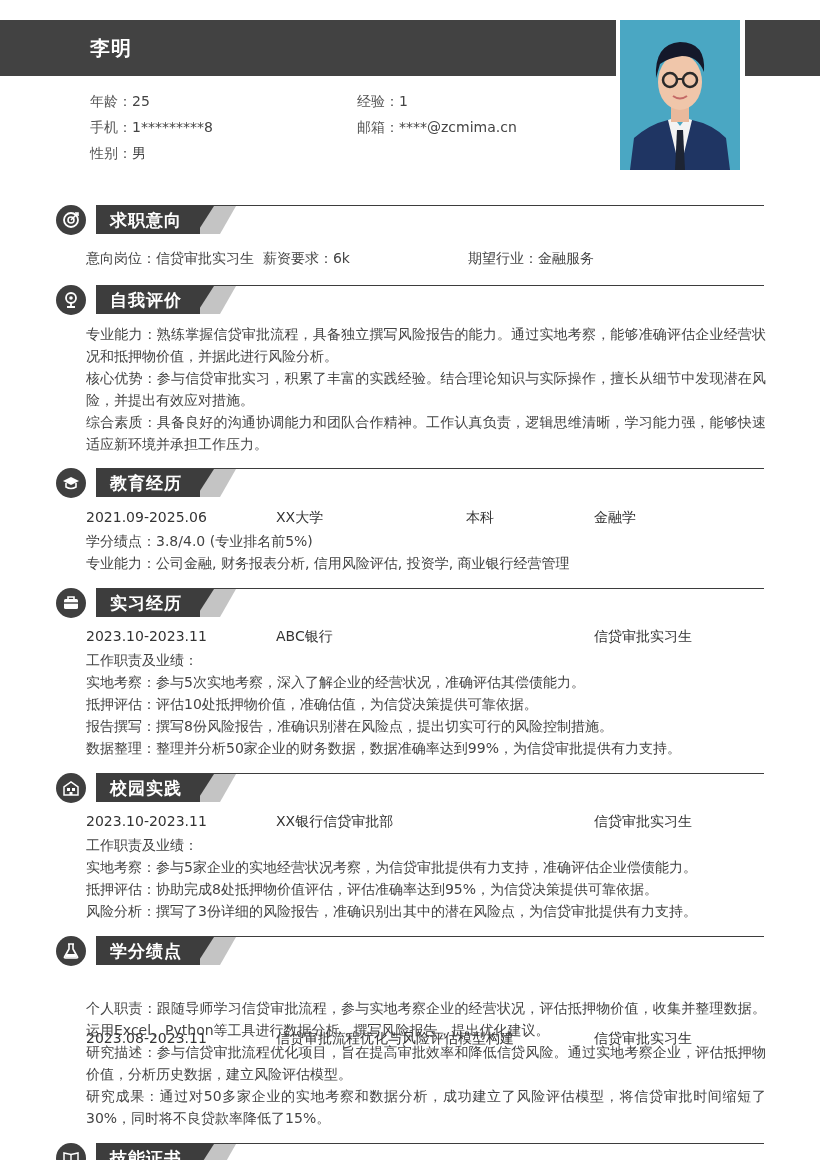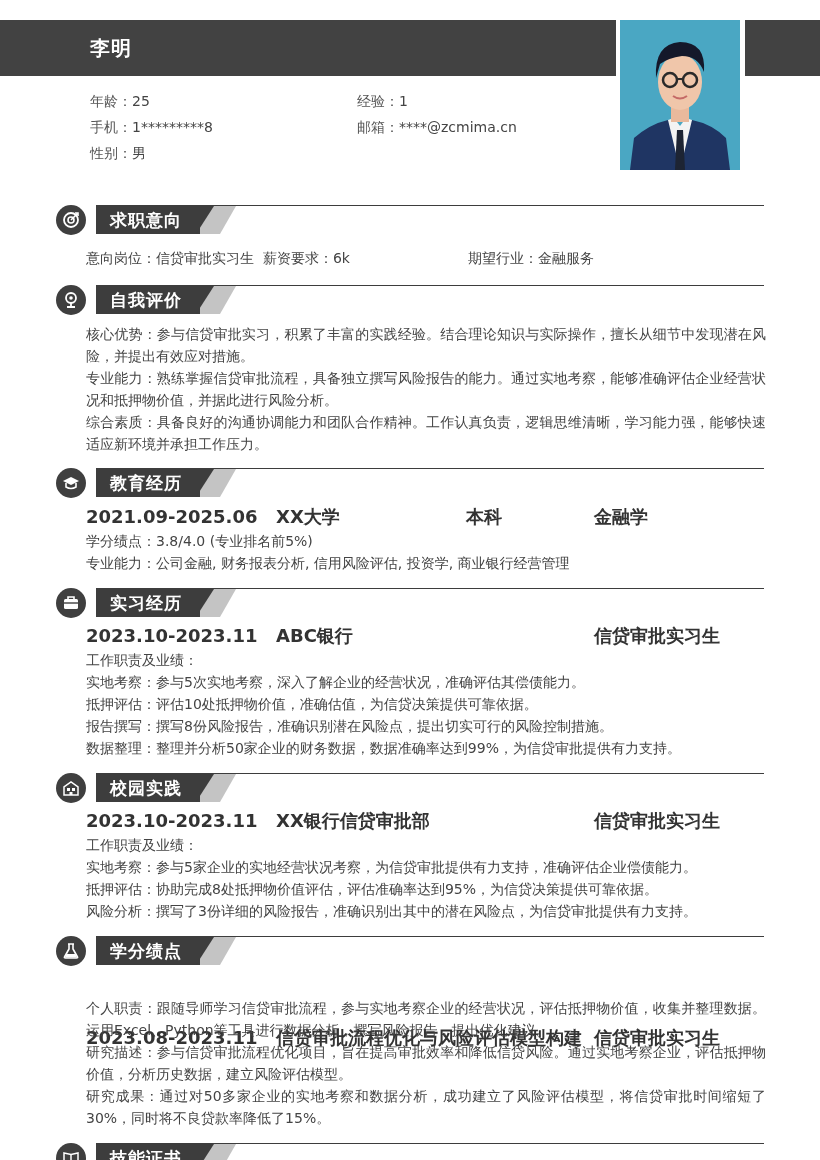--- a/index.html
+++ b/index.html
@@ -16,21 +16,21 @@
   .info .k { color: #555; }
 
   .section-head { position: absolute; left: 56px; width: 708px; height: 32px; }
   .section-head .line { position: absolute; left: 40px; right: 0; top: 0; height: 1px; background: #3d3d3d; }
   .section-head .circle { position: absolute; left: 0; top: 0; width: 30px; height: 30px; border-radius: 50%; background: #3f3f3f; display: flex; align-items: center; justify-content: center; }
   .section-head .label { position: absolute; left: 40px; top: 1px; width: 104px; height: 28px; background: #3d3d3d; color: #fff; font-size: 17px; font-weight: bold; line-height: 28px; padding-left: 14px; letter-spacing: 1px; }
   .section-head .slant { position: absolute; left: 140px; top: 1px; width: 40px; height: 28px; background: #c4c4c4; clip-path: polygon(40% 0, 100% 0, 60% 100%, 0 100%); }
   .section-head .slant-dark { position: absolute; left: 128px; top: 1px; width: 30px; height: 28px; background: #3d3d3d; clip-path: polygon(0 0, 100% 0, 40% 100%, 0 100%); }
 
   .text { position: absolute; left: 86px; width: 680px; font-size: 14px; line-height: 22px; color: #444; text-align: justify; }
-  .row { position: absolute; left: 86px; width: 680px; height: 22px; font-size: 18px; font-weight: bold; color: #333; line-height: 22px; }
+  .row { position: absolute; left: 86px; width: 680px; height: 22px; font-size: 14px; font-weight: normal; color: #333; line-height: 22px; }
   .row span { position: absolute; top: 0; white-space: nowrap; }
 </style>
 </head>
 <body>
 
 <div class="top-bar-left"></div>
 <div class="top-bar-right"></div>
 <div class="name">李明</div>
 
 <div class="photo">
@@ -92,22 +92,22 @@
         <circle cx="9" cy="7" r="5" fill="none" stroke="#fff" stroke-width="1.8"></circle>
         <circle cx="9" cy="7" r="1.8" fill="#fff"></circle>
         <path d="M9 12 L9 16 M5 16 L13 16" stroke="#fff" stroke-width="1.8"></path>
       </svg>
   </div>
   <div class="slant"></div>
   <div class="label">自我评价</div>
   <div class="slant-dark"></div>
 </div>
 <div class="text" style="top:323px;">
+  <div>专业能力：熟练掌握信贷审批流程，具备独立撰写风险报告的能力。通过实地考察，能够准确评估企业经营状况和抵押物价值，并据此进行风险分析。</div>
   <div>核心优势：参与信贷审批实习，积累了丰富的实践经验。结合理论知识与实际操作，擅长从细节中发现潜在风险，并提出有效应对措施。</div>
-  <div>专业能力：熟练掌握信贷审批流程，具备独立撰写风险报告的能力。通过实地考察，能够准确评估企业经营状况和抵押物价值，并据此进行风险分析。</div>
   <div>综合素质：具备良好的沟通协调能力和团队合作精神。工作认真负责，逻辑思维清晰，学习能力强，能够快速适应新环境并承担工作压力。</div>
 </div>
 
 <div class="section-head" style="top:468px;">
   <div class="line"></div>
   <div class="circle">
     <svg width="18" height="18" viewBox="0 0 18 18">
         <path d="M1 7 L9 3 L17 7 L9 11 Z" fill="#fff"></path>
         <path d="M4 9 L4 13 Q9 16 14 13 L14 9" fill="none" stroke="#fff" stroke-width="1.6"></path>
       </svg>

